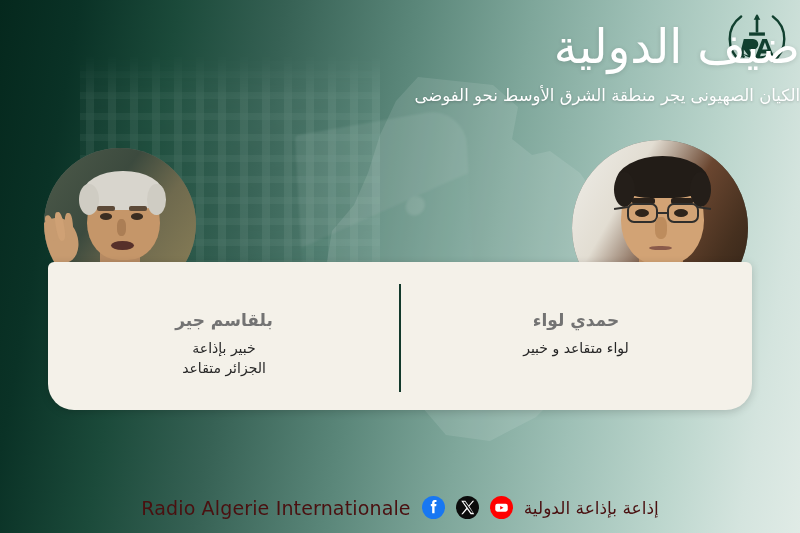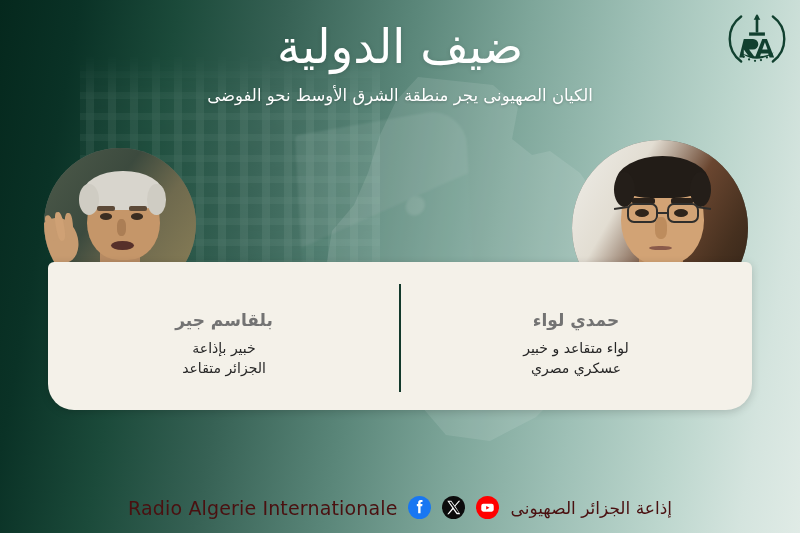--- a/index.html
+++ b/index.html
@@ -71,21 +71,20 @@
   
   #logo {
     position:absolute; top:6px; right:10px;
     width:66px; height:66px;
   }
   #logo svg { width:100%; height:100%; display:block; }
 
   
   #header {
     position:absolute; top:0; left:0; width:800px;
-    text-align:center;
     padding-top:22px;
   }
   #show-title {
     font-size:47px;
     line-height:1.08;
     font-weight:400;
     color:#ffffff;
     letter-spacing:.5px;
     text-shadow:0 1px 5px rgba(0,0,0,.14);
     font-family:"DejaVu Sans", sans-serif;
@@ -333,21 +332,20 @@
       <div class="mouth" style="left:44%;top:60%;width:13%;height:2.6%;background:#8a5a4a;"></div>
     </div>
   </div>
 
   <div id="guests-panel">
 
     <div class="guest-block left">
       <div class="guest-name">حمدي لواء</div>
       <div class="guest-role">
         <div>لواء متقاعد و خبير</div>
-        <div>عسكري مصري</div>
       </div>
     </div>
 
     <div id="panel-divider"></div>
 
     <div class="guest-block right">
       <div class="guest-name">بلقاسم جير</div>
       <div class="guest-role">
         <div>خبير بإذاعة</div>
         <div>الجزائر متقاعد</div>
@@ -372,17 +370,17 @@
       </svg>
     </span>
 
     <span class="social" id="social-youtube">
       <svg width="23" height="23" viewBox="0 0 24 24" xmlns="http://www.w3.org/2000/svg" aria-hidden="true">
         <rect x="5.5" y="8.2" width="13" height="8.2" rx="2.2" fill="#ffffff"></rect>
         <path fill="#ff0000" d="M10.6 10.4v3.8l3.5-1.9z"></path>
       </svg>
     </span>
 
-    <span id="footer-arabic">إذاعة الجزائر الصهيونى</span>
+    <span id="footer-arabic">إذاعة بإذاعة الدولية</span>
 
   </div>
 
 </div>
 
 </body></html>

